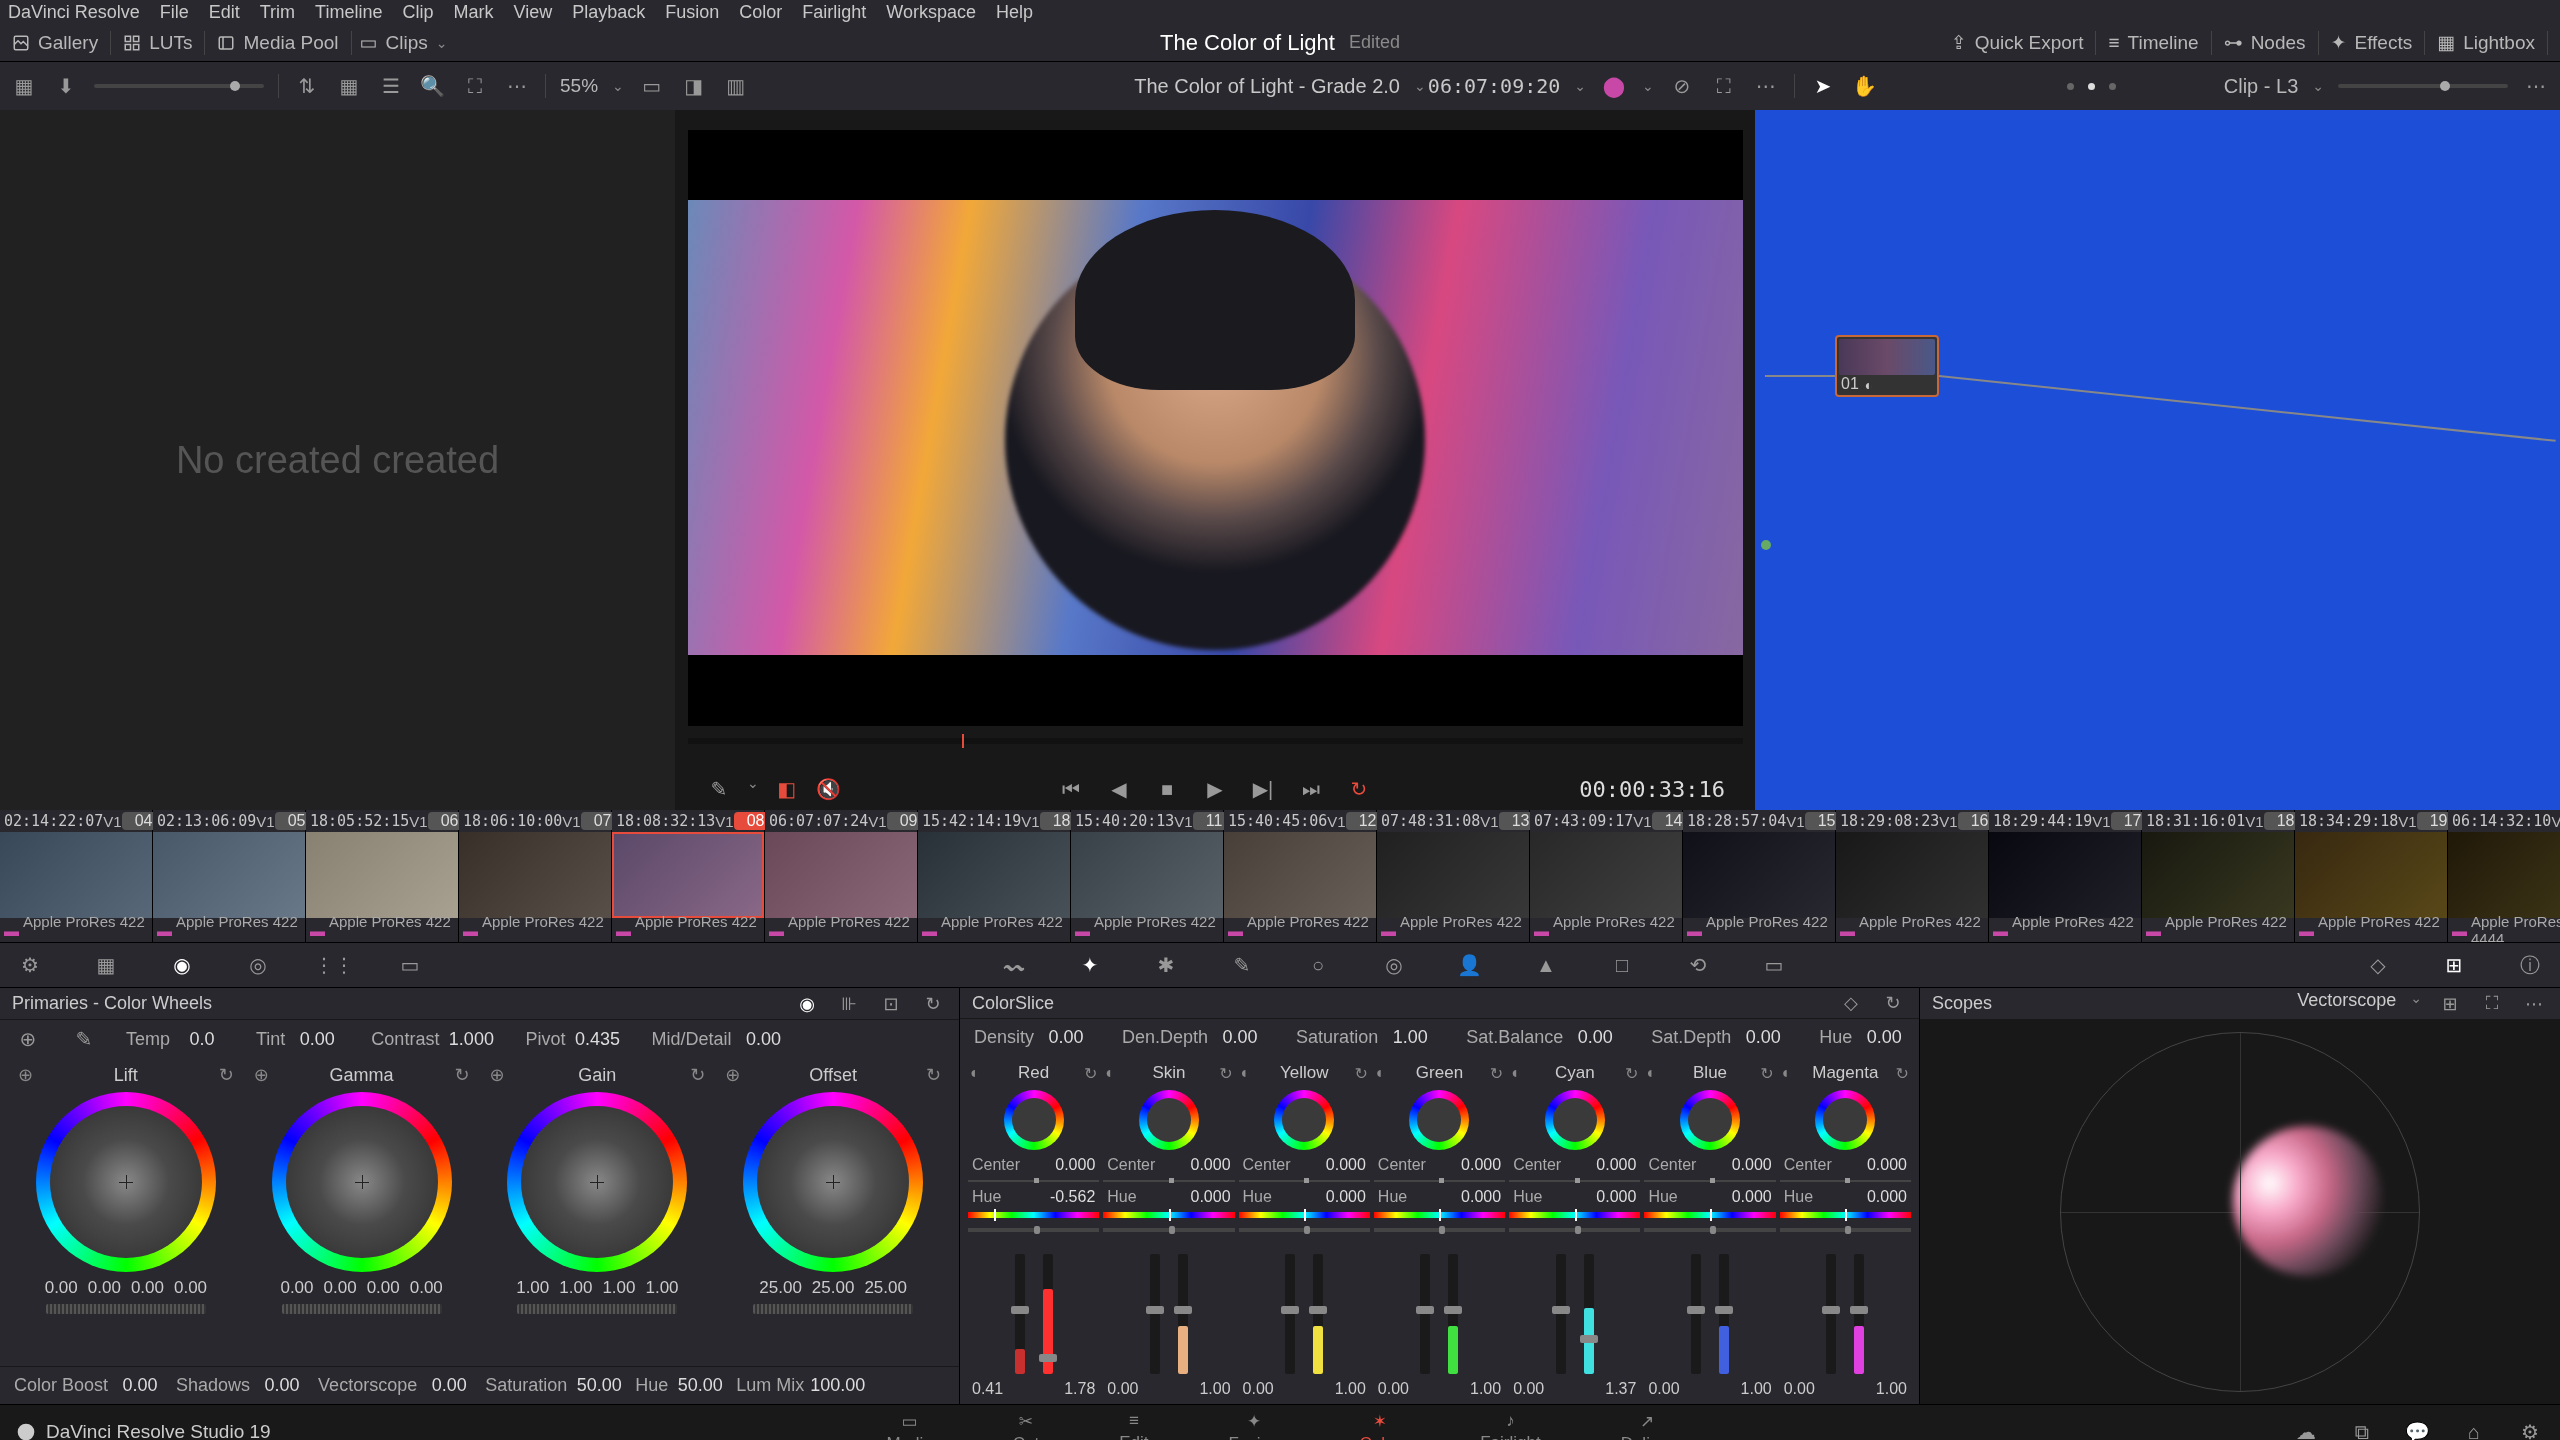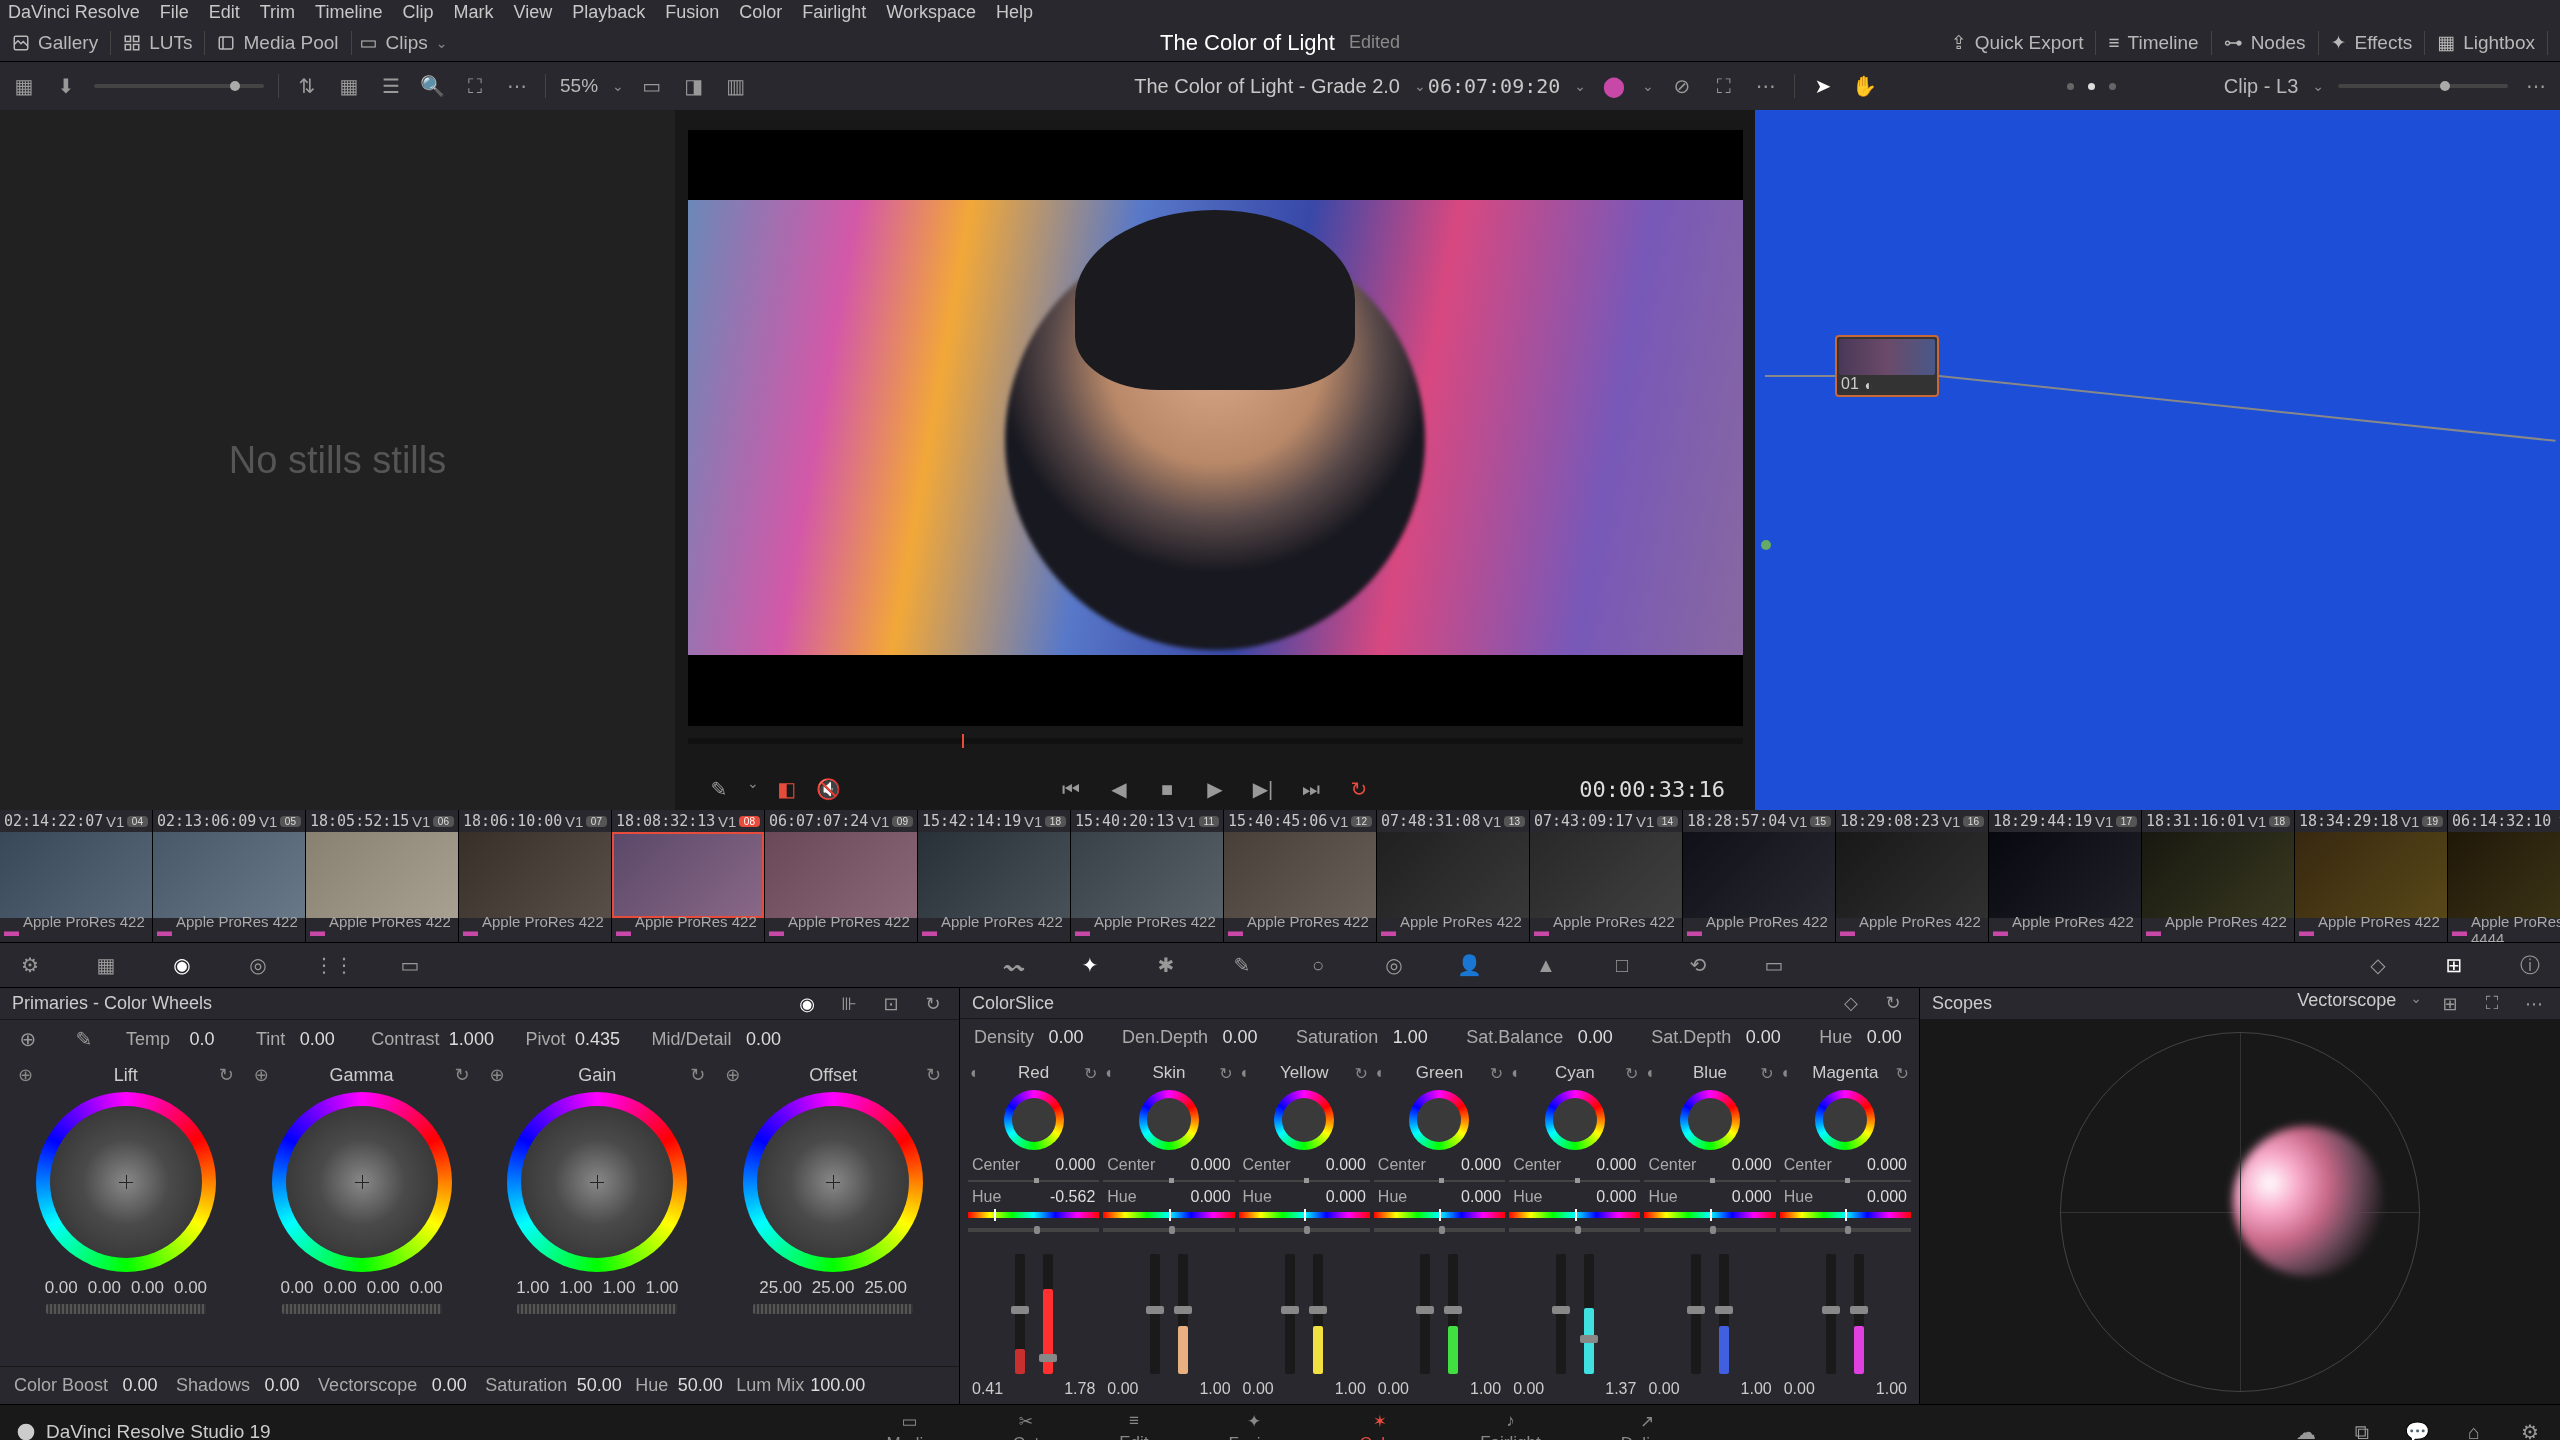--- a/index.html
+++ b/index.html
@@ -32,21 +32,21 @@
 .viewer-ctrl .left-icons{position:absolute;left:20px;display:flex;gap:14px}
 .nodes{width:805px;background:#1d4ed8;position:relative}
 .node{position:absolute;top:225px;left:80px;width:104px;height:62px;background:#333;border:2px solid #c86838;border-radius:4px;display:flex;align-items:flex-end;padding:2px 4px;font-size:16px;color:#ccc}
 .node-thumb{position:absolute;top:2px;left:2px;right:2px;height:36px;background:linear-gradient(90deg,#4a3858,#6a4a68,#4a5888);border-radius:2px}
 .node-line{position:absolute;top:265px;height:2px;background:#888}
 .thumbstrip{height:132px;background:#28282e;display:flex;overflow:hidden}
 .clip{width:153px;flex-shrink:0;display:flex;flex-direction:column;border-right:1px solid #000}
 .clip.active .clip-img{outline:2px solid #e64b3c;outline-offset:-2px}
 .clip-hdr{height:22px;display:flex;align-items:center;justify-content:space-between;padding:0 4px;font-size:15px;color:#bbb;background:#28282e}
 .clip-hdr .tc{font-size:15px}
-.clip-hdr .num{background:#555;padding:0 5px;border-radius:4px;color:#ddd;font-size:10px}
+.clip-hdr .num{background:#555;padding:0 13px;border-radius:4px;color:#ddd;font-size:16px}
 .clip-img{flex:1;background:linear-gradient(135deg,#2a2a3a,#4a3838,#3a4848)}
 .clip-ftr{height:24px;display:flex;align-items:center;gap:4px;padding:0 4px;font-size:15px;color:#aaa;background:#28282e}
 .toolrow{height:46px;background:#28282e;display:flex;align-items:center;justify-content:space-between;padding:0 12px;border-top:1px solid #000;border-bottom:1px solid #000}
 .toolrow-grp{display:flex;gap:40px}
 .toolrow .icon-btn{width:36px;height:36px}
 .toolrow .icon-btn.active{color:#fff}
 .bottom{display:flex;height:416px}
 .panel{background:#28282e;display:flex;flex-direction:column}
 .panel-hdr{height:32px;display:flex;align-items:center;padding:0 12px;font-size:18px;color:#ccc;justify-content:space-between;border-bottom:1px solid #181818}
 .panel-hdr-icons{display:flex;gap:14px}
@@ -237,21 +237,21 @@
       <span class="chev">⌄</span>
     <div class="slider-track">
         <div class="thumb" style="left:60%"></div>
       </div>
     <span class="icon-btn">⋯</span>
   </div>
 </div>
 
 <div class="main">
   <div class="gallery">
-    <span>No stills stills</span>
+    <span>No created created</span>
   </div>
   <div class="viewer">
     <div class="viewer-img">
       <div class="viewer-painting"></div>
       <div class="viewer-subject"></div>
       <div class="viewer-beanie"></div>
     </div>
     <div style="width:1055px;height:6px;background:#111;margin-top:12px;position:relative">
       <div style="position:absolute;left:26%;top:-4px;width:2px;height:14px;background:#e64b3c"></div>
     </div>

